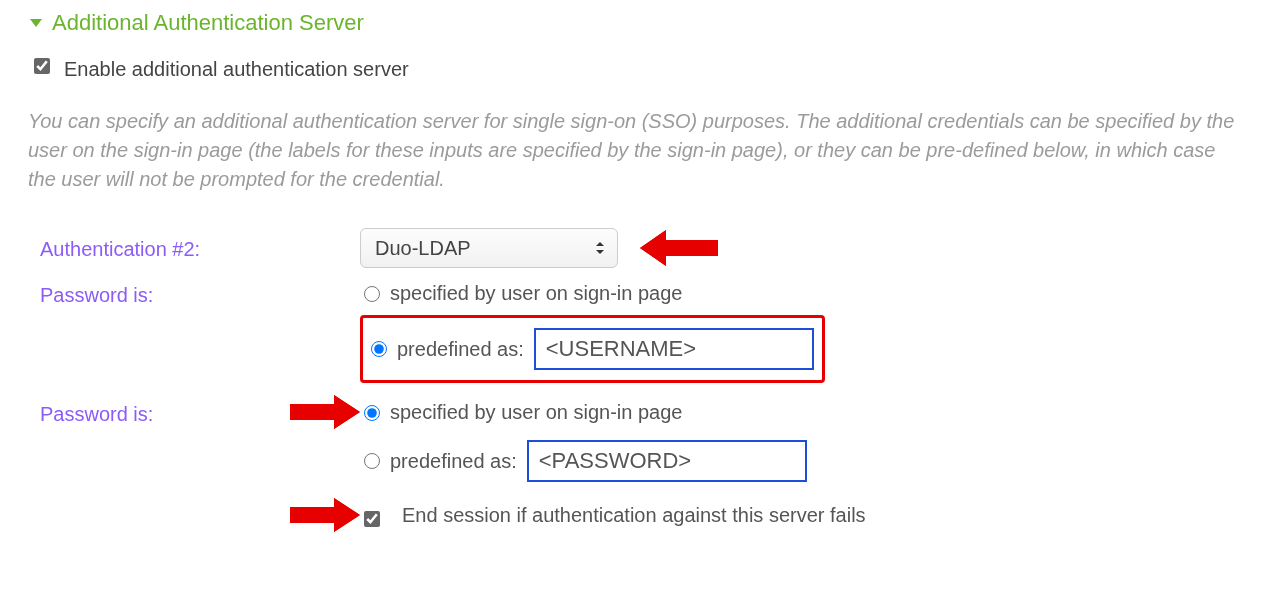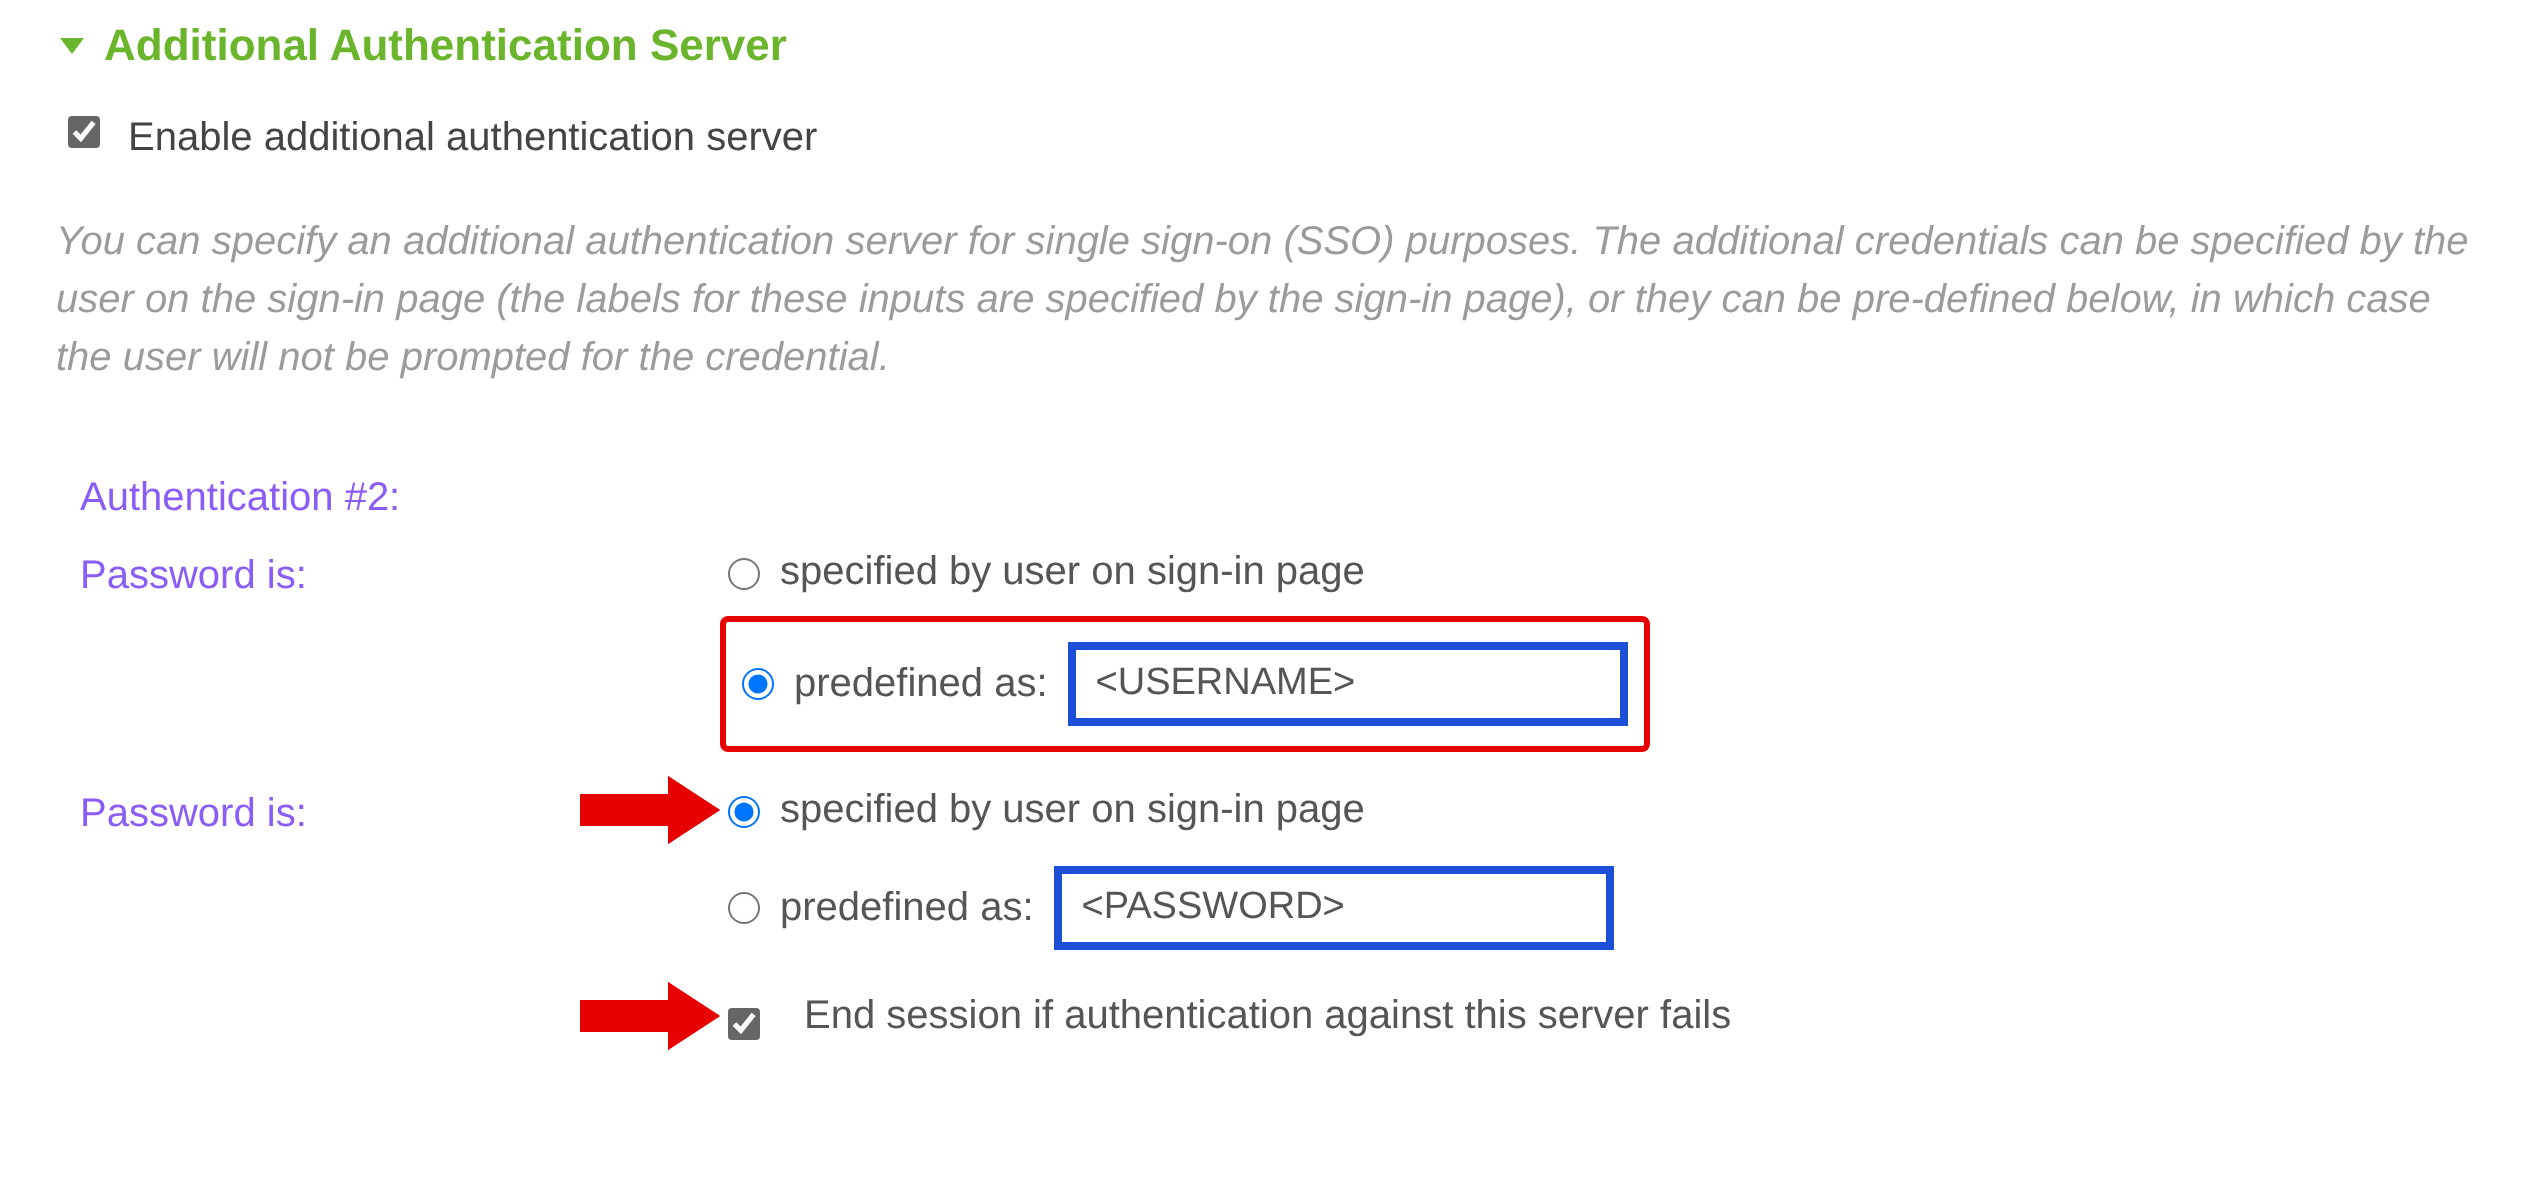--- a/index.html
+++ b/index.html
@@ -8,21 +8,21 @@
       font-size: 20px;
       color: #444;
       padding: 10px 28px;
       width: 1274px;
     }
     .section-header {
       display: flex;
       align-items: center;
       gap: 8px;
       color: #6ab52c;
-      font-weight: bold;
+      font-weight: normal;
       font-size: 22px;
       margin-bottom: 22px;
       cursor: pointer;
     }
     .chevron-icon {
       display: inline-block;
       width: 16px;
       height: 12px;
     }
     .chevron-icon svg { display: block; }
@@ -100,22 +100,22 @@
       gap: 10px;
       padding: 8px 4px;
       font-size: 20px;
       color: #555;
     }
     .radio-line input[type="radio"] {
       width: 16px;
       height: 16px;
     }
     .radio-line input[type="text"] {
-      border: 4px solid #1d4ed8;
-      font-size: 19px;
+      border: 2px solid #1d4ed8;
+      font-size: 22px;
       padding: 6px 10px;
       width: 280px;
       color: #555;
       font-family: inherit;
     }
     .highlight-box {
       border: 3px solid #e60000;
       border-radius: 4px;
       display: inline-flex;
       padding: 4px 6px;
@@ -160,20 +160,37 @@
   <input type="checkbox" checked="" style="">
   <span>Enable additional authentication server</span>
 </div>
 
 <p class="description">You can specify an additional authentication server for single sign-on (SSO) purposes. The additional credentials can be specified by the user on the sign-in page (the labels for these inputs are specified by the sign-in page), or they can be pre-defined below, in which case the user will not be prompted for the credential.</p>
 
 <div class="form-grid rel-container">
 
   <div class="form-row">
     <div class="form-label-col">Authentication #2:</div>
+    <div class="form-value-col rel-container">
+      <div class="select-wrap">
+        <select>
+          <option>Duo-LDAP</option>
+        </select>
+        <span class="select-caret">
+          <svg width="10" height="14" viewBox="0 0 10 14">
+              <path d="M1 5 L5 1 L9 5 Z M1 9 L5 13 L9 9 Z" fill="#333"></path>
+            </svg>
+        </span>
+      </div>
+      <span class="arrow arrow-left-1" style="left:280px; top:2px;">
+        <svg width="78" height="36" viewBox="0 0 78 36">
+            <path d="M78 10 L78 26 L26 26 L26 36 L0 18 L26 0 L26 10 Z" fill="#e60000"></path>
+          </svg>
+      </span>
+    </div>
   </div>
 
   <div class="form-row" style="margin-top:6px;">
     <div class="form-label-col">Password is:</div>
     <div class="form-value-col">
       <div class="radio-line">
         <input type="radio" name="uname" style="">
         <span>specified by user on sign-in page</span>
       </div>
       <div class="highlight-box">

